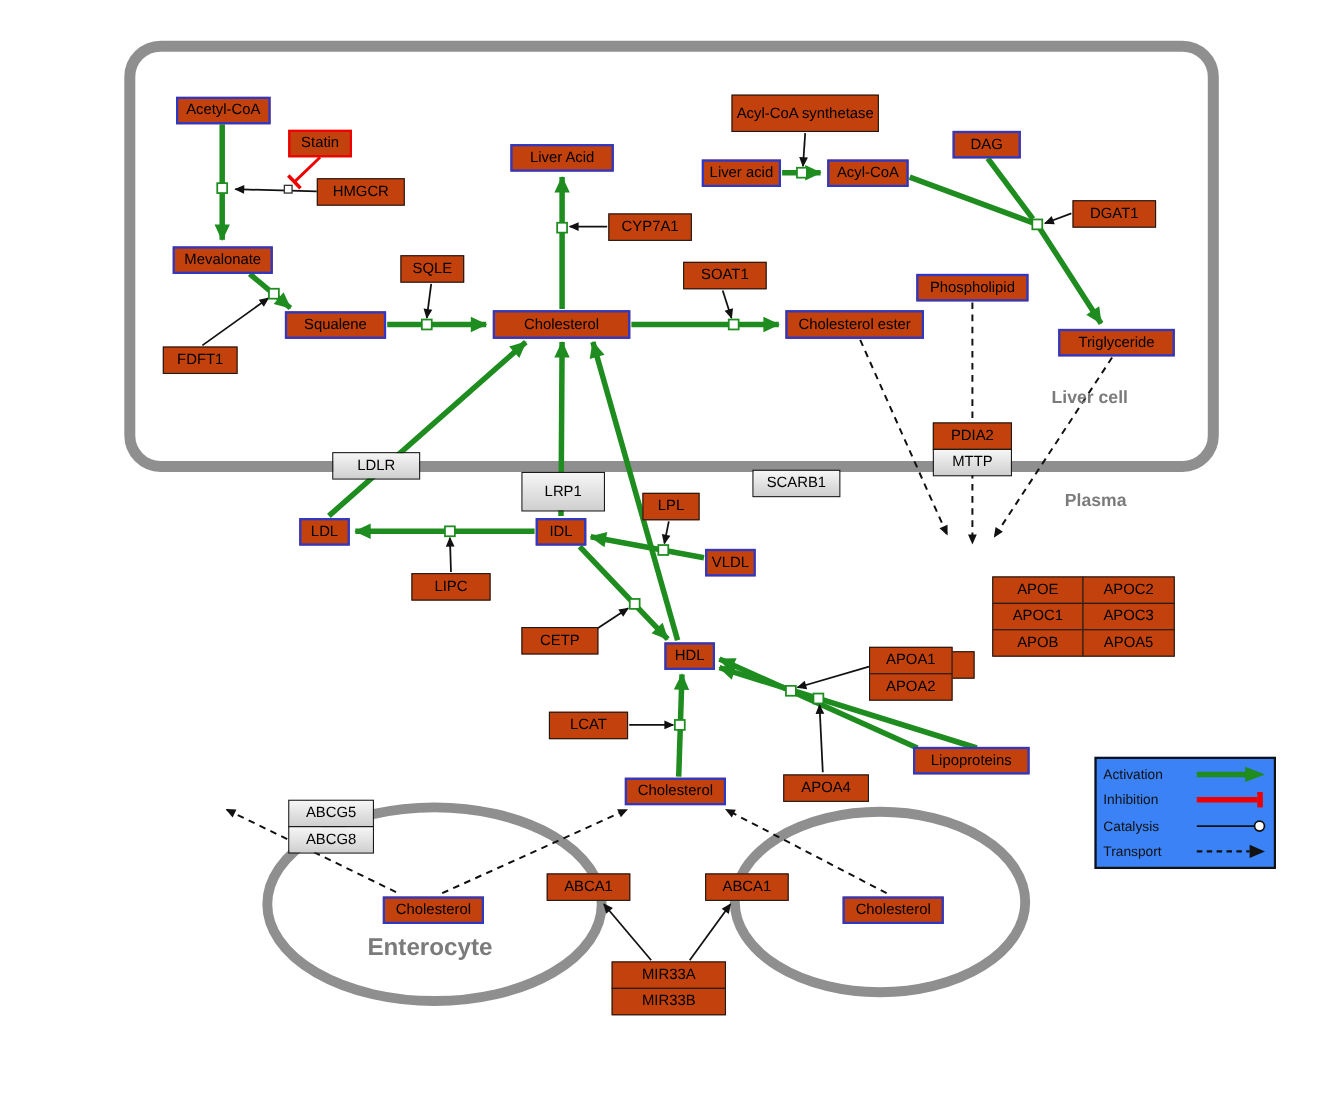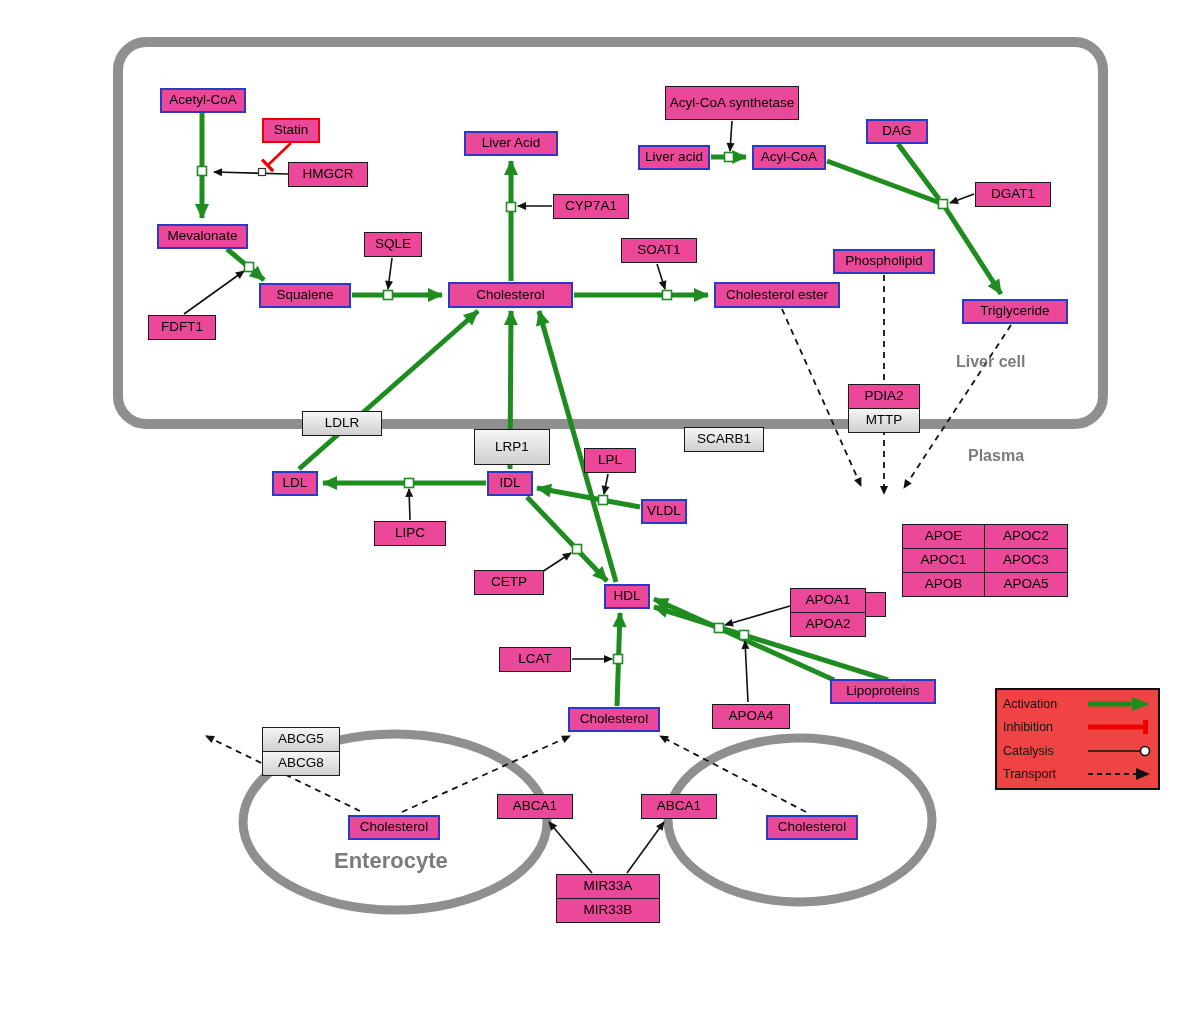--- a/index.html
+++ b/index.html
@@ -1,31 +1,31 @@
 <!DOCTYPE html>
 <html style="--met-blue: #2B38C8; --inh-red: #EE0000; --inh: #EE0000; --act: #1E8C1E;"><head>
 <meta charset="utf-8">
 <style>
   html,body{margin:0;padding:0;background:#fff;}
   #stage{position:relative;width:1200px;height:1013px;background:#fff;overflow:hidden;
          font-family:"Liberation Sans",sans-serif;}
   #edges-svg{position:absolute;left:0;top:0;width:1200px;height:1013px;}
   #nodes{position:absolute;left:0;top:0;width:100%;height:100%;pointer-events:none;}
   .node{position:absolute;display:flex;align-items:center;justify-content:center;text-align:center;
-        box-sizing:border-box;background:#ec4899;color:#000;font-size:13.5px;line-height:1.05;
+        box-sizing:border-box;background:#c2410c;color:#000;font-size:13.5px;line-height:1.05;
         padding:1px 2px;pointer-events:auto;}
   .metabolite{border:2px solid var(--met-blue,#2B38C8);}
   .gene{border:1px solid #1a1a1a;}
   .gene-gray{border:1px solid #1a1a1a;background:linear-gradient(#f6f6f6,#cfcfcf);}
   .statin{border:2px solid var(--inh-red,#EE0000);}
   .region-label{position:absolute;font-weight:bold;color:#7b7b7b;white-space:nowrap;}
   #liver-label,#plasma-label{font-size:16px;}
   #enterocyte-label,#peripheral-label{font-size:22px;}
   #legend{position:absolute;left:995px;top:688px;width:165px;height:102px;border:2.5px solid #111;
-          background:#ef4444;box-sizing:border-box;display:flex;flex-direction:column;justify-content:space-around;
+          background:#3b82f6;box-sizing:border-box;display:flex;flex-direction:column;justify-content:space-around;
           padding:2px 6px;}
   .legend-row{display:flex;align-items:center;justify-content:space-between;height:22px;}
   .legend-label{font-size:12.5px;color:#111;}
   .legend-sym{flex:0 0 auto;}
 </style>
 </head>
 <body>
 
 <div id="stage">
   <svg id="edges-svg" viewBox="0 0 1200 1013">

